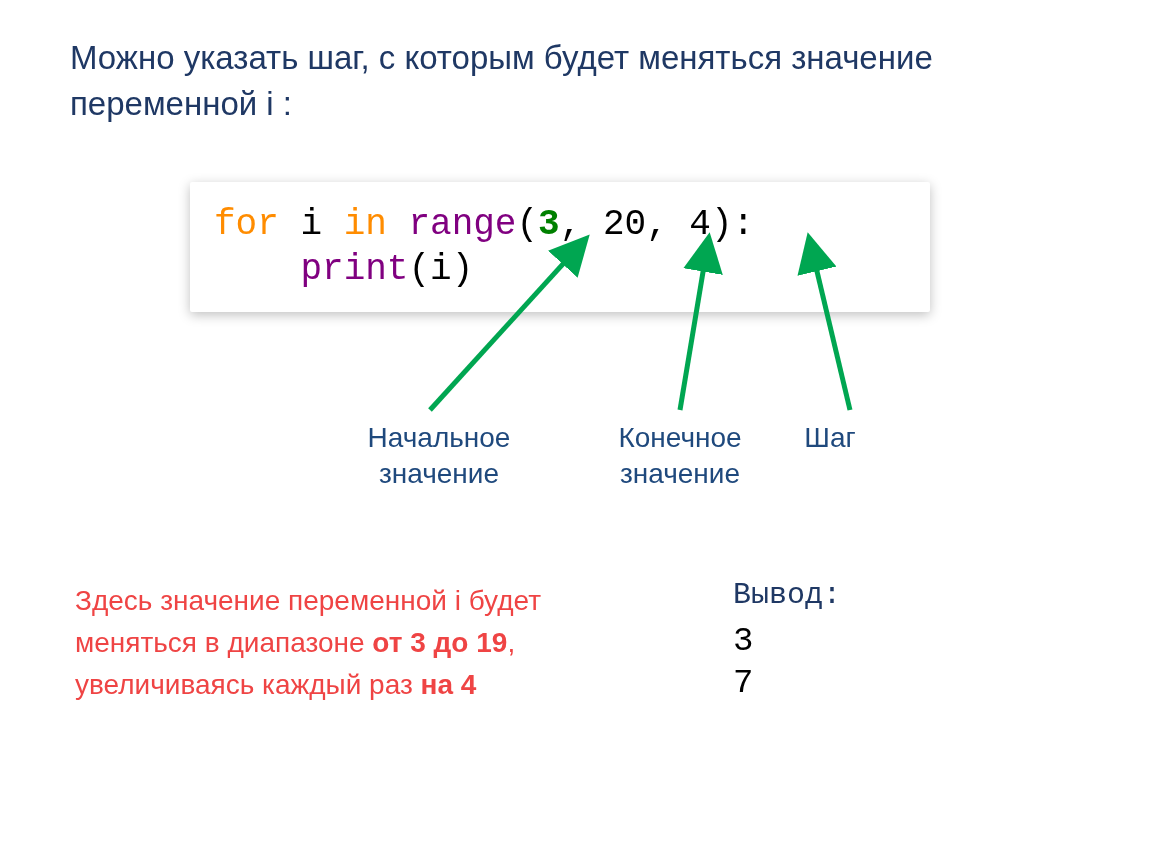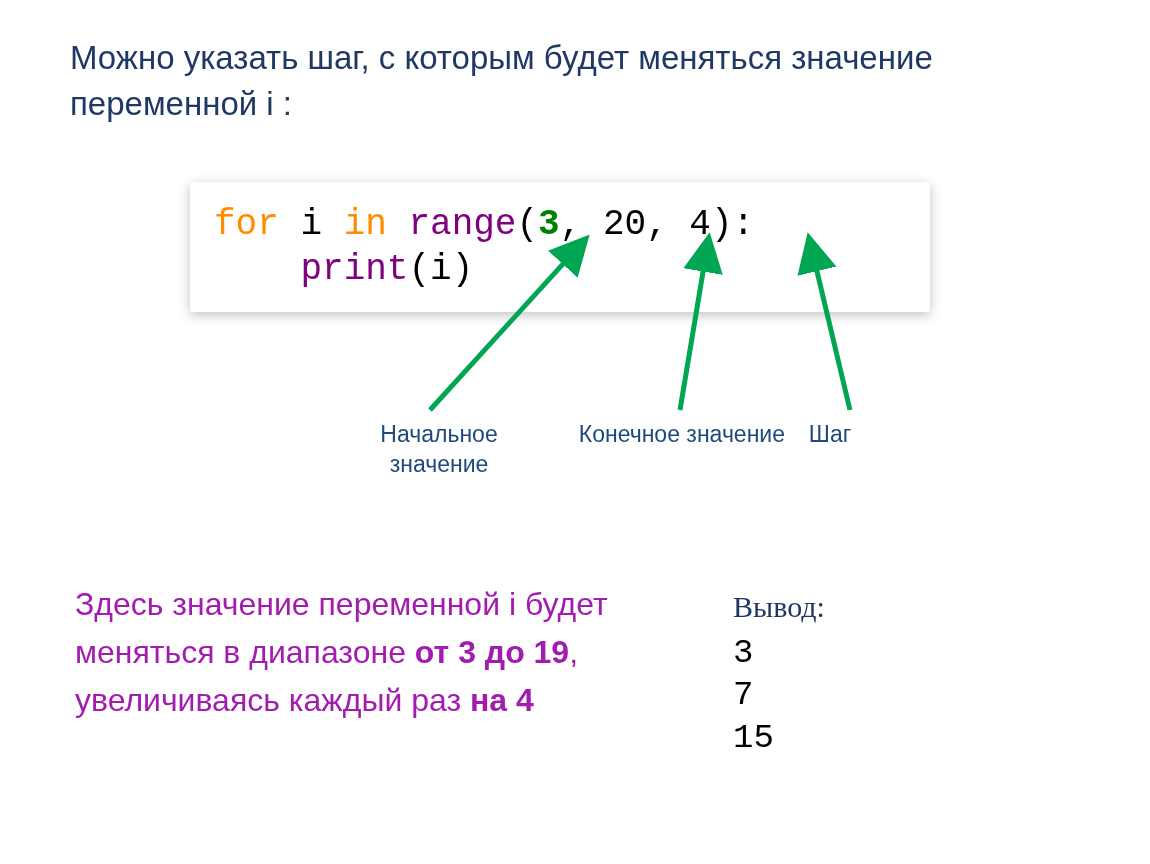--- a/index.html
+++ b/index.html
@@ -44,53 +44,53 @@
     white-space: pre;
     color: #000;
   }
   .kw   { color: #ff8c00; } 
   .call { color: #800080; }
   .arg1 { color: #008000; font-weight: bold; } 
   .arg  { color: #000000; }
   .label {
     position: absolute;
     color: #1f497d;
-    font-size: 23px;
+    font-size: 28px;
     line-height: 1.3;
     text-align: center;
   }
   #lbl-start { left: 334px; top: 420px; width: 210px; }
-  #lbl-end   { left: 575px; top: 420px; width: 210px; text-align: right; }
+  #lbl-end   { left: 575px; top: 420px; width: 210px; }
   #lbl-step  { left: 780px; top: 420px; width: 100px; }
 
   svg.arrow {
     position: absolute;
     overflow: visible;
     pointer-events: none;
   }
 
   .desc {
     position: absolute;
     left: 75px;
     top: 580px;
     width: 560px;
-    color: #a21caf;
-    font-size: 32px;
+    color: #ef4444;
+    font-size: 28px;
     line-height: 1.5;
   }
   .desc b { font-weight: bold; }
 
   .output {
     position: absolute;
     left: 733px;
     top: 575px;
     font-size: 32px;
     line-height: 1.35;
   }
-  .output-title { color: #1f3864; font-family: Liberation Serif, serif; font-size:30px;margin-top:12px;}
+  .output-title { color: #1f3864; font-family: Liberation Mono, monospace; font-size:30px;}
   .output-vals {
     font-family: "Courier New", Courier, monospace;
     font-size: 34px;
     color: #000;
     margin-top: 4px;
     line-height: 1.25;
   }
 </style>
 </head>
 <body>
@@ -137,17 +137,16 @@
 
   <div class="desc">
     <span>Здесь значение переменной i будет меняться в диапазоне </span><b>от 3 до 19</b><span>, увеличиваясь каждый раз </span><b>на 4</b>
   </div>
 
   <div class="output">
     <div class="output-title">Вывод:</div>
     <div class="output-vals">
       <div>3</div>
       <div>7</div>
-      <div>15</div>
     </div>
   </div>
 
 </div>
 
 </body></html>

